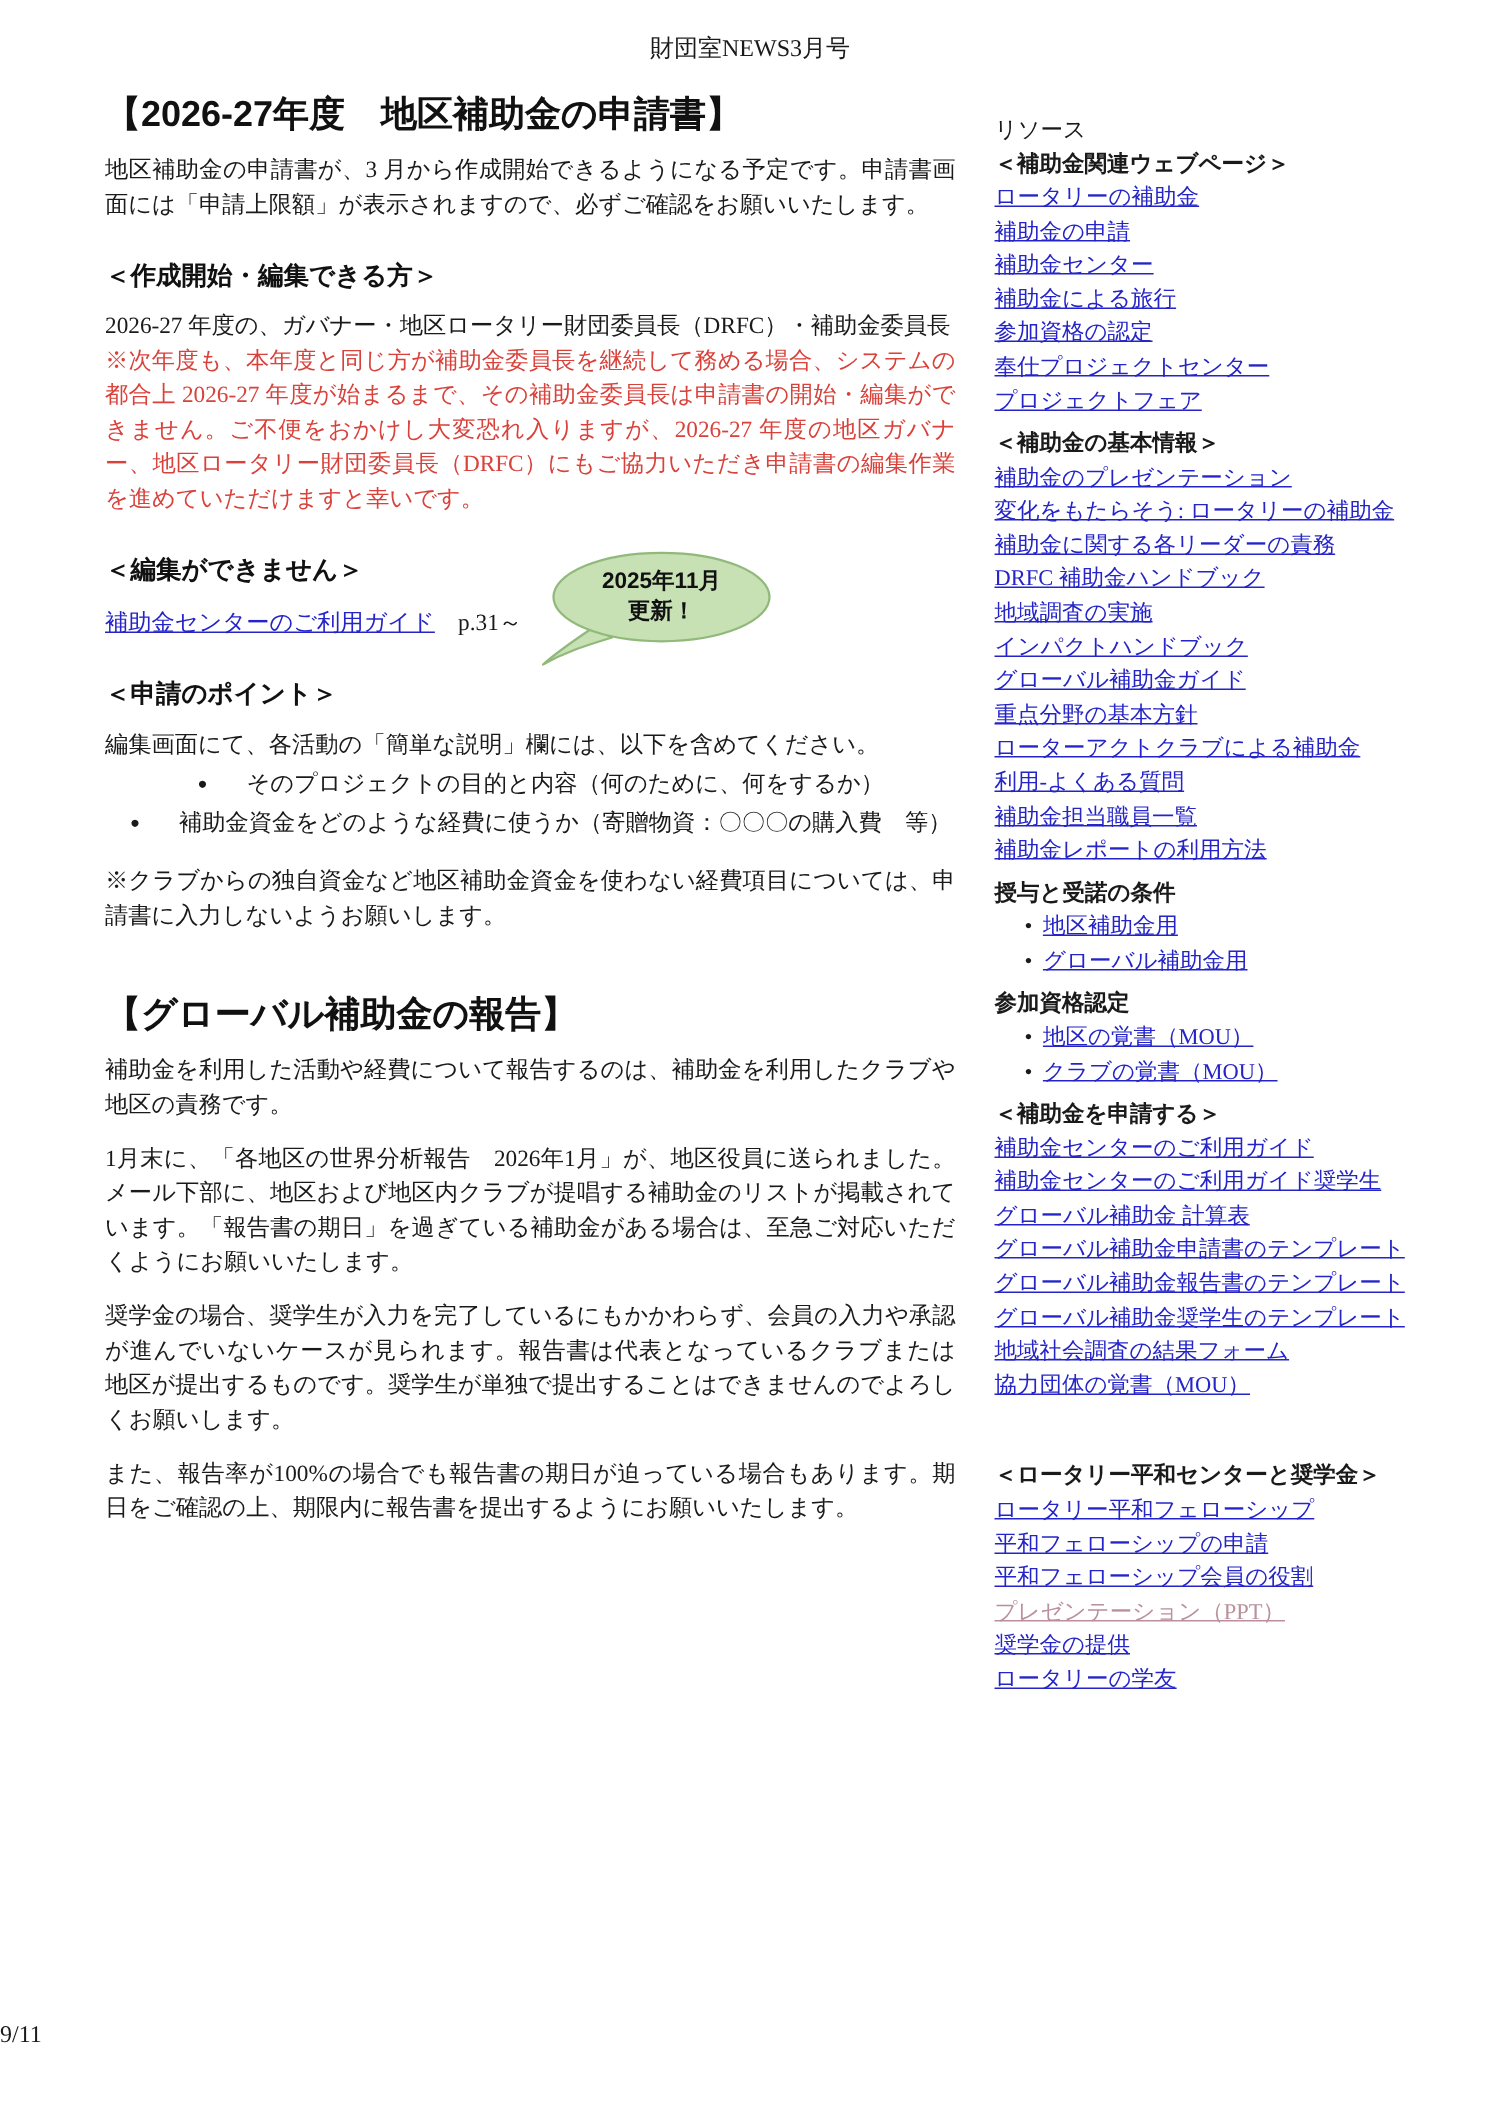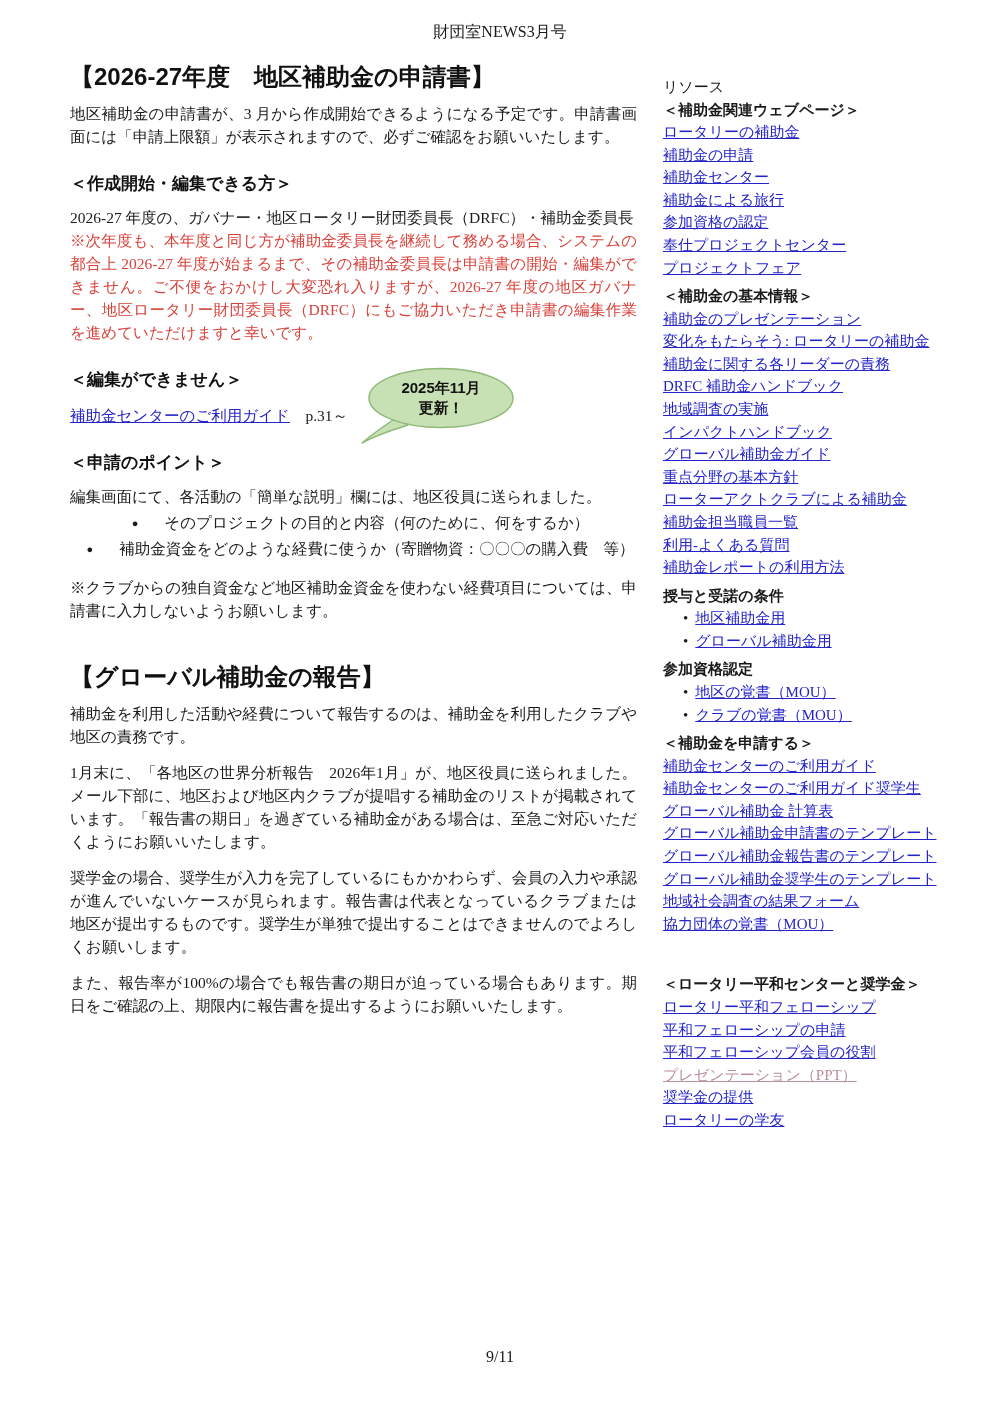--- a/index.html
+++ b/index.html
@@ -15,21 +15,21 @@
   .doc-header {
     position: absolute;
     top: 22px; left: 0; width: 100%;
     text-align: center;
     font-size: 16px;
     color: #1a1a1a;
   }
   .doc-footer {
     position: absolute;
     top: 1348px; left: 0; width: 100%;
-    text-align: center;
+    text-align: left;
     font-size: 16px;
     color: #1a1a1a;
   }
 
   
   .main-col {
     position: absolute;
     left: 70px; top: 62px;
     width: 567px;
   }
@@ -139,21 +139,21 @@
     <p class="body-p">地区補助金の申請書が、3 月から作成開始できるようになる予定です。申請書画面には「申請上限額」が表示されますので、必ずご確認をお願いいたします。</p>
 
     <h2 class="h2">＜作成開始・編集できる方＞</h2>
     <p class="body-p tight-bottom">2026-27 年度の、ガバナー・地区ロータリー財団委員長（DRFC）・補助金委員長</p>
     <p class="body-p red">※次年度も、本年度と同じ方が補助金委員長を継続して務める場合、システムの都合上 2026-27 年度が始まるまで、その補助金委員長は申請書の開始・編集ができません。ご不便をおかけし大変恐れ入りますが、2026-27 年度の地区ガバナー、地区ロータリー財団委員長（DRFC）にもご協力いただき申請書の編集作業を進めていただけますと幸いです。</p>
 
     <h2 class="h2">＜編集ができません＞</h2>
     <p class="linkline"><a href="#" class="link">補助金センターのご利用ガイド</a><span>　p.31～</span></p>
 
     <h2 class="h2">＜申請のポイント＞</h2>
-    <p class="body-p tight-bottom">編集画面にて、各活動の「簡単な説明」欄には、地区役員に送られました。</p>
+    <p class="body-p tight-bottom">編集画面にて、各活動の「簡単な説明」欄には、以下を含めてください。</p>
     <ul class="dotlist">
 
     <li>そのプロジェクトの目的と内容（何のために、何をするか）</li>
         <li>補助金資金をどのような経費に使うか（寄贈物資：〇〇〇の購入費　等）</li>
       </ul>
     <p class="body-p" style="margin-top:14px;">※クラブからの独自資金など地区補助金資金を使わない経費項目については、申請書に入力しないようお願いします。</p>
 
     <h1 class="h1 second">【グローバル補助金の報告】</h1>
     <div>
 
@@ -189,22 +189,22 @@
         <div class="side-heading">＜補助金の基本情報＞</div>
         <div class="side-row"><a href="#" class="link">補助金のプレゼンテーション</a></div>
         <div class="side-row"><a href="#" class="link">変化をもたらそう: ロータリーの補助金</a></div>
         <div class="side-row"><a href="#" class="link">補助金に関する各リーダーの責務</a></div>
         <div class="side-row"><a href="#" class="link">DRFC 補助金ハンドブック</a></div>
         <div class="side-row"><a href="#" class="link">地域調査の実施</a></div>
         <div class="side-row"><a href="#" class="link">インパクトハンドブック</a></div>
         <div class="side-row"><a href="#" class="link">グローバル補助金ガイド</a></div>
         <div class="side-row"><a href="#" class="link">重点分野の基本方針</a></div>
         <div class="side-row"><a href="#" class="link">ローターアクトクラブによる補助金</a></div>
+        <div class="side-row"><a href="#" class="link">利用-よくある質問</a></div>
         <div class="side-row"><a href="#" class="link">補助金担当職員一覧</a></div>
-        <div class="side-row"><a href="#" class="link">利用-よくある質問</a></div>
         <div class="side-row"><a href="#" class="link">補助金レポートの利用方法</a></div>
         <div class="side-heading">授与と受諾の条件</div>
         <div class="side-row bulleted"><span class="sbul">•</span><a href="#" class="link">地区補助金用</a></div>
         <div class="side-row bulleted"><span class="sbul">•</span><a href="#" class="link">グローバル補助金用</a></div>
         <div class="side-heading">参加資格認定</div>
         <div class="side-row bulleted"><span class="sbul">•</span><a href="#" class="link">地区の覚書（MOU）</a></div>
         <div class="side-row bulleted"><span class="sbul">•</span><a href="#" class="link">クラブの覚書（MOU）</a></div>
         <div class="side-heading">＜補助金を申請する＞</div>
         <div class="side-row"><a href="#" class="link">補助金センターのご利用ガイド</a></div>
         <div class="side-row"><a href="#" class="link">補助金センターのご利用ガイド奨学生</a></div>

